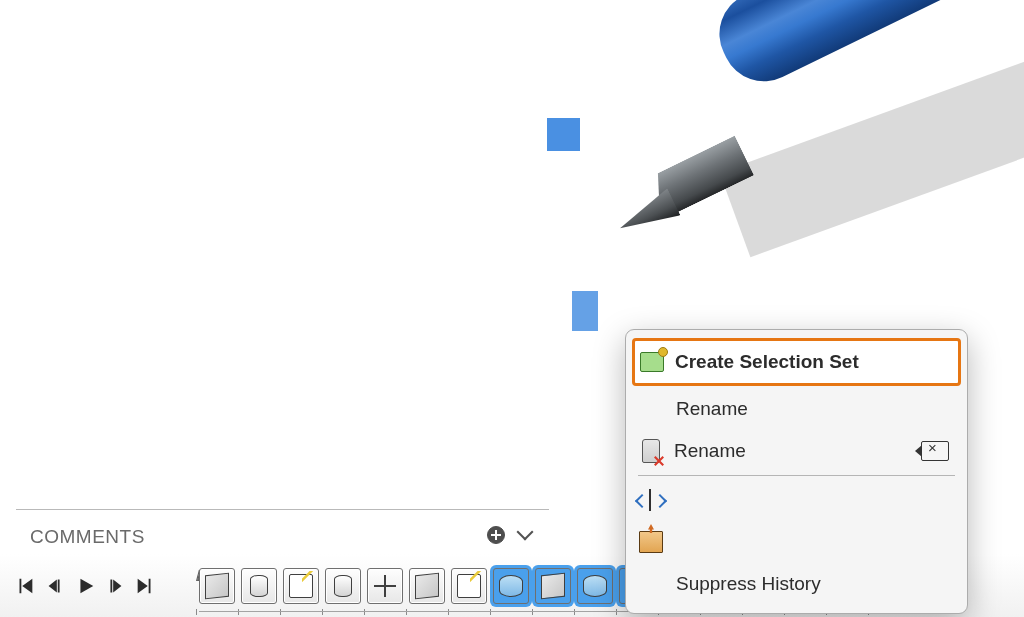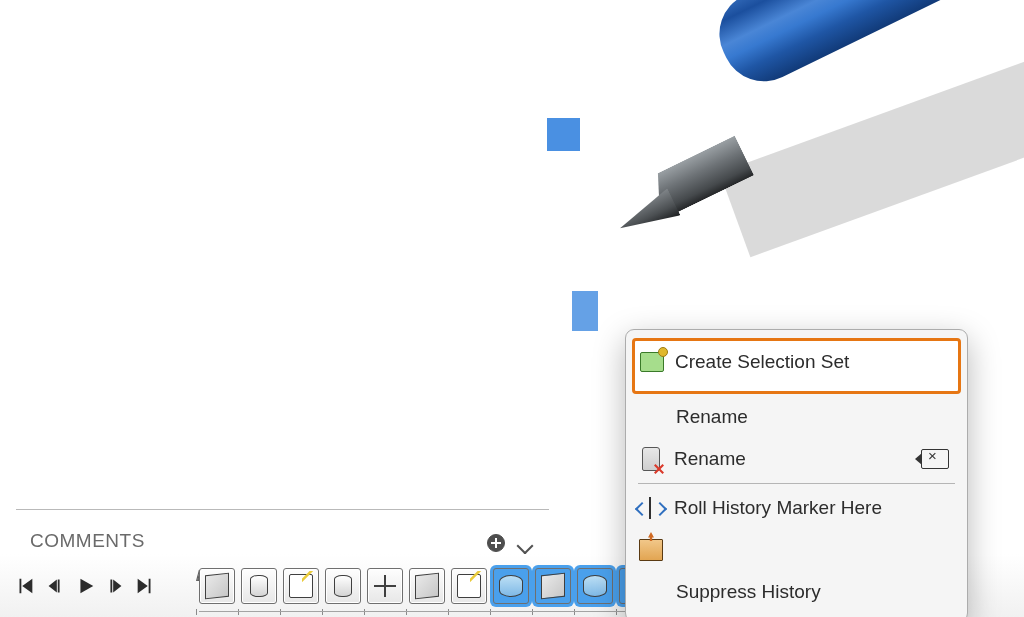--- a/index.html
+++ b/index.html
@@ -8,21 +8,21 @@
   .sel-handle{position:absolute;background:#4a90e2;}
   .sel-a{left:547px;top:118px;width:33px;height:33px;}
   .sel-b{left:572px;top:291px;width:26px;height:40px;opacity:.85;}
   
   .model{position:absolute;left:595px;top:-40px;width:520px;height:310px;pointer-events:none;}
   .shaft{position:absolute;left:130px;top:50px;width:520px;height:90px;background:linear-gradient(to bottom,#2f66b5 0%,#1b4f9e 15%,#4a86d6 40%,#3779d0 55%,#1f56a5 75%,#113a78 100%);border-radius:42px;transform:rotate(-26deg);transform-origin:left center;}
   .tipflat{position:absolute;left:64px;top:215px;width:95px;height:44px;background:linear-gradient(to bottom,#9aa0a4 0%,#6d7276 40%,#45494c 80%,#242628 100%);transform:rotate(-26deg);transform-origin:left center;clip-path:polygon(0 50%,10% 0,100% 0,100% 100%,10% 100%);}
   .tip{position:absolute;left:22px;top:240px;width:60px;height:30px;background:linear-gradient(to bottom,#808589 0%,#4b4f52 60%,#1d1f21 100%);transform:rotate(-26deg);clip-path:polygon(0 50%,100% 0,100% 100%);}
   .shadow{position:absolute;left:140px;top:210px;width:560px;height:90px;background:#bcbcbc;opacity:.55;transform:rotate(-20deg);transform-origin:left center;}
   
-  .comments-bar{position:absolute;left:16px;top:509px;width:505px;height:33px;border-top:1px solid #b9b9b9;border-bottom:1px solid #b9b9b9;display:flex;align-items:flex-end;padding:9px 14px;color:#6a6a6a;font-size:19px;letter-spacing:.5px;}
+  .comments-bar{position:absolute;left:16px;top:509px;width:505px;height:33px;border-top:1px solid #b9b9b9;border-bottom:1px solid #b9b9b9;display:flex;align-items:flex-start;padding:16px 14px;color:#6a6a6a;font-size:19px;letter-spacing:.5px;}
   .comments-bar .spacer{flex:1;}
   .plus-ico{width:16px;height:16px;border:1.5px solid #4e4e4e;border-radius:50%;position:relative;margin-right:14px;background:#4e4e4e;}
   .plus-ico::before,.plus-ico::after{content:"";position:absolute;background:#fff;}
   .plus-ico::before{left:3px;top:7px;width:10px;height:2px;}
   .plus-ico::after{left:7px;top:3px;width:2px;height:10px;}
   .disclosure-ico{width:10px;height:10px;border-right:2px solid #525252;border-bottom:2px solid #525252;transform:rotate(45deg);margin-right:4px;}
   
   .toolbar{position:absolute;left:0;top:554px;width:1024px;height:63px;background:linear-gradient(#fff,#f1f1f1);display:flex;align-items:center;padding:0 12px;box-sizing:border-box;}
   .nav-group{display:flex;align-items:center;gap:4px;margin-right:38px;}
   .nav-btn{width:26px;height:30px;display:flex;align-items:center;justify-content:center;}
@@ -41,21 +41,21 @@
   .ico-cyl{width:16px;height:20px;border:1.5px solid #3f3f3f;border-radius:8px/4px;background:linear-gradient(#fff,#d4d4d4);}
   .ico-drum{width:22px;height:20px;border:1.5px solid #3f3f3f;border-radius:50%/30%;background:linear-gradient(#bcdff5,#7fb9e6);}
   .ico-move{width:22px;height:22px;position:relative;}
   .ico-move::before,.ico-move::after{content:"";position:absolute;background:#3f3f3f;}
   .ico-move::before{left:10px;top:0;width:2px;height:22px;}
   .ico-move::after{left:0;top:10px;width:22px;height:2px;}
   
   .ctx-menu{position:absolute;left:625px;top:329px;width:341px;background:#f5f5f5;border:1px solid #acacac;border-radius:9px;box-shadow:0 10px 32px rgba(0,0,0,.28);padding:6px 0 8px;}
   .ctx-item{display:flex;align-items:center;height:42px;padding:0 18px 0 12px;font-size:19px;color:#2c2c2c;gap:10px;}
   .ctx-item .lbl{flex:1;}
-  .ctx-item.highlight{border:3px solid #e67613;border-radius:4px;margin:2px 6px;padding:0 10px 8px 4px;height:42px;background:#fff;}
+  .ctx-item.highlight{border:3px solid #e67613;border-radius:4px;margin:2px 6px;padding:0 10px 0 4px;height:42px;background:#fff;font-weight:bold;}
   .ctx-item.indent{padding-left:50px;}
   .ctx-sep{height:1px;background:#b5b5b5;margin:3px 12px;}
   
   .ci{width:26px;height:26px;display:flex;align-items:center;justify-content:center;flex:0 0 26px;}
   .ci-create{width:22px;height:18px;border:1.5px solid #3a7a29;border-radius:2px;background:#a6dd8c;position:relative;}
   .ci-create::after{content:"";position:absolute;right:-5px;top:-6px;width:8px;height:8px;border-radius:50%;background:#e0b82d;border:1px solid #9c7b14;}
   .ci-del{width:16px;height:22px;border:1.5px solid #565656;border-radius:3px 3px 2px 2px;background:linear-gradient(#e7e7e7,#cfcfcf);position:relative;}
   .ci-del::after{content:"";position:absolute;right:-5px;bottom:-4px;width:10px;height:10px;background:#da3a2b;clip-path:polygon(15% 0,50% 35%,85% 0,100% 15%,65% 50%,100% 85%,85% 100%,50% 65%,15% 100%,0 85%,35% 50%,0 15%);}
   .kb-del{width:26px;height:18px;border:1.5px solid #343434;border-radius:2px;position:relative;}
   .kb-del::before{content:"×";position:absolute;left:6px;top:-3px;font-size:15px;color:#343434;}
@@ -220,21 +220,20 @@
     <span class="kb-del"></span>
   </div>
   <div class="ctx-sep"></div>
   <div class="ctx-item">
     <span class="ci">
         <span class="ci-roll">
           <span class="arr l"></span>
           <span class="arr r"></span>
         </span>
       </span>
-    <span class="lbl">Roll History Marker Here</span>
   </div>
   <div class="ctx-item">
     <span class="ci">
         <span class="ci-conv"></span>
       </span>
   </div>
   <div class="ctx-item indent">
     <span class="lbl">Suppress History</span>
   </div>
 </div>

